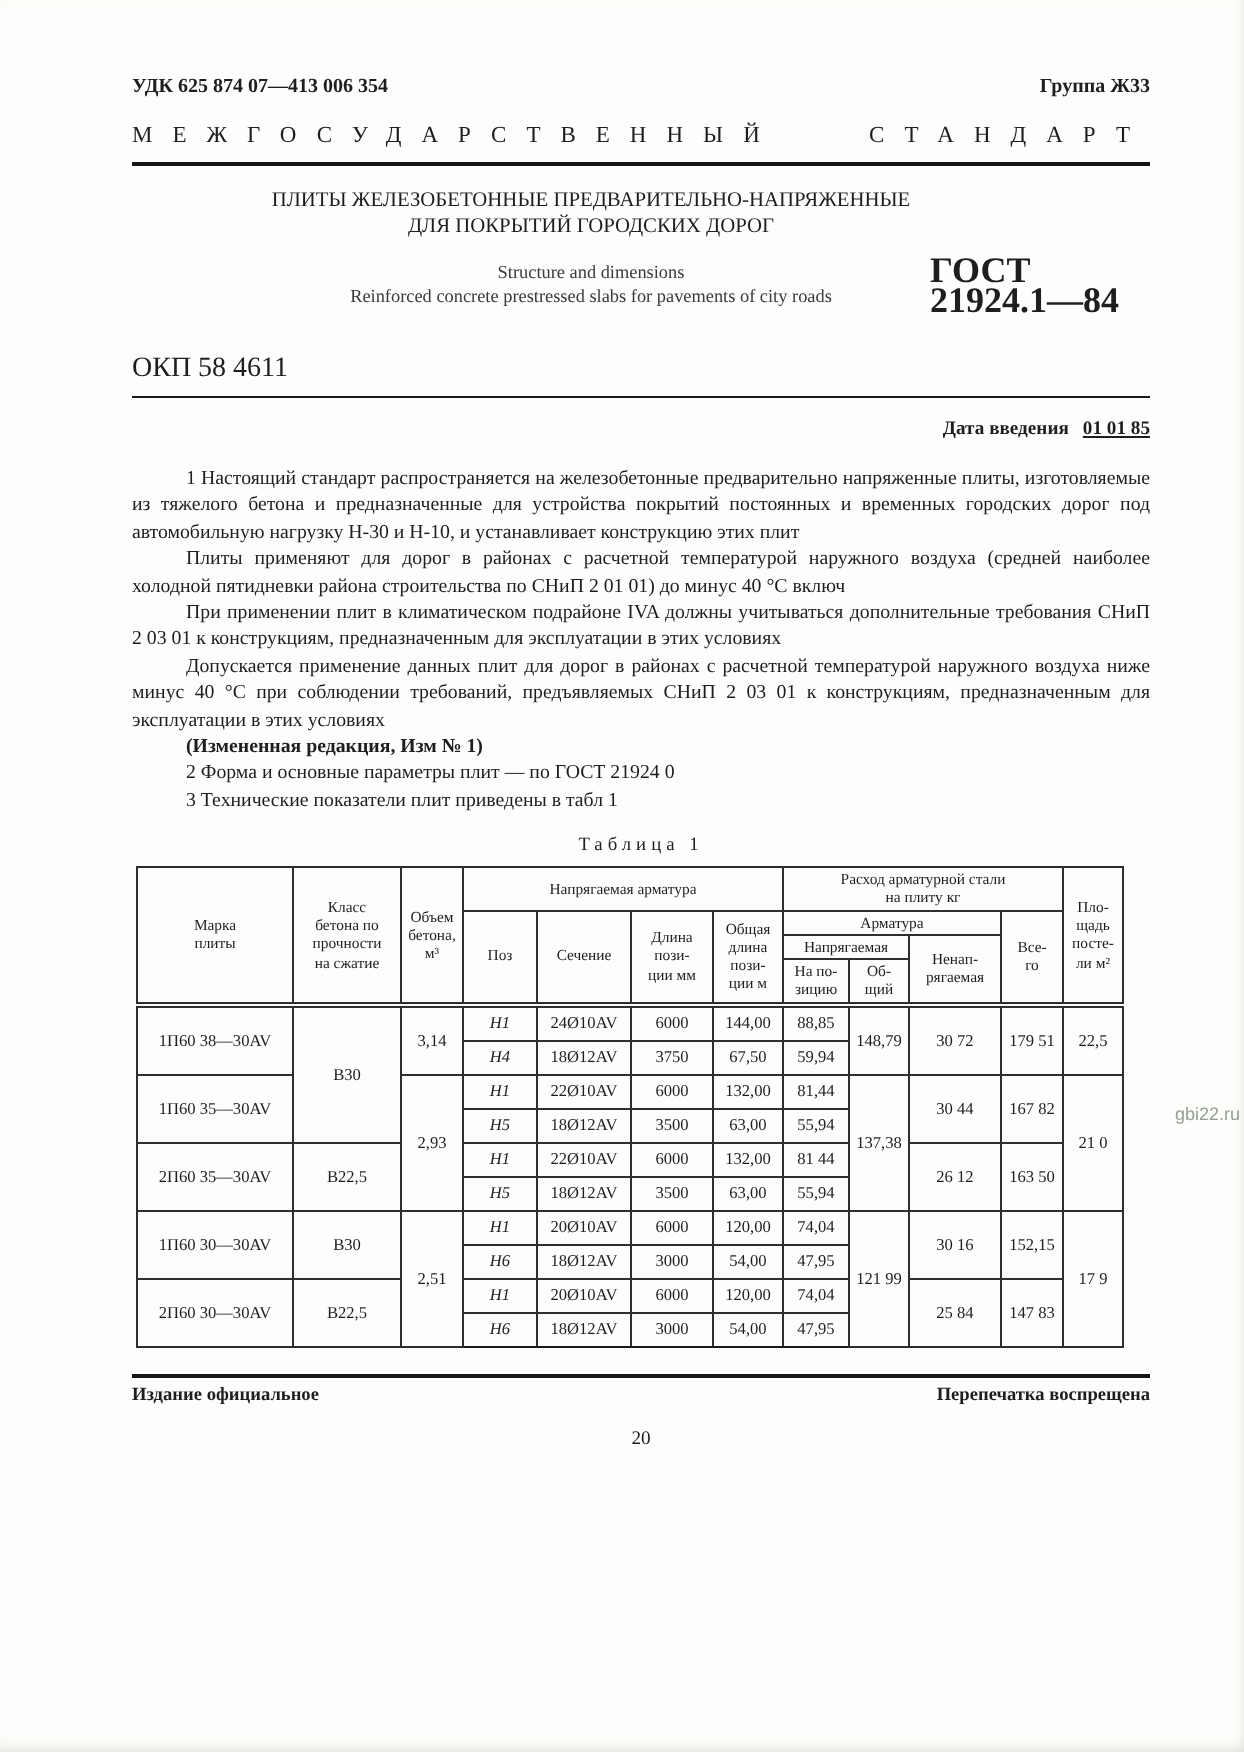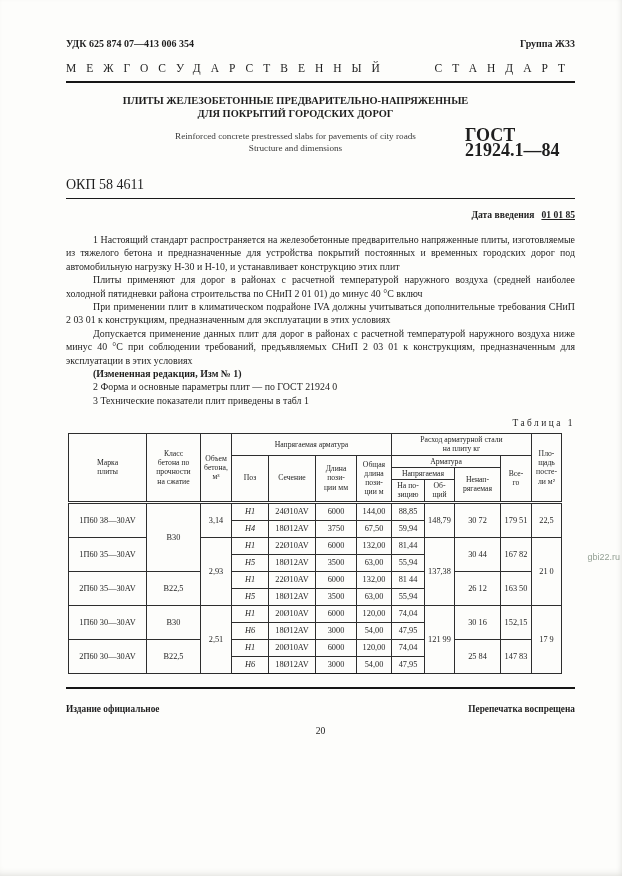--- a/index.html
+++ b/index.html
@@ -14,43 +14,43 @@
   .udk-row{margin-top:38px;font-size:10px;font-weight:bold;}
   .std-heading{
     margin-top:13px;font-size:11.5px;font-weight:normal;
     letter-spacing:10px;word-spacing:6px;white-space:nowrap;
     text-align:justify;text-align-last:justify;
   }
   .rule-heavy{border:0;border-top:2.5px solid #161616;margin:7px 0 0 0;}
   .rule-mid{border:0;border-top:1.5px solid #1a1a1a;margin:5px 0 0 0;}
   .rule-footer{border:0;border-top:2.3px solid #161616;margin:13px 0 0 0;}
   .title-block{margin-top:11px;margin-right:50px;text-align:center;}
-  .main-title{font-size:10.4px;font-weight:bold;line-height:13px;}
+  .main-title{font-size:10.4px;font-weight:normal;line-height:13px;}
   .subtitle{margin-top:15px;font-size:9.6px;font-weight:bold;}
   .english{margin-top:10px;font-size:9.2px;line-height:12px;color:#3a3a3a;}
   .gost-box{position:absolute;right:0;top:128px;width:110px;text-align:left;
     font-size:18px;font-weight:bold;line-height:15px;}
   .okp{margin-top:23px;font-size:14px;}
   .date-row{margin-top:10px;text-align:right;font-size:9.6px;font-weight:bold;}
   .date-value{text-decoration:underline;margin-left:7px;}
   .paras{margin-top:13px;font-size:9.9px;line-height:13.4px;text-align:justify;}
   .paras p{margin:0;text-indent:27px;}
   .paras p.bold{font-weight:bold;}
-  .tbl-caption{margin-top:11px;text-align:right;font-size:9.4px;letter-spacing:2.5px;}
+  .tbl-caption{margin-top:11px;text-align:center;font-size:9.4px;letter-spacing:2.5px;}
   table.tech{border-collapse:collapse;margin-top:5px;margin-left:2px;table-layout:fixed;}
   table.tech th,table.tech td{border:1px solid #2e2e2e;padding:1px 2px;vertical-align:middle;}
   table.tech th{font-weight:normal;font-size:7.7px;line-height:9.2px;text-align:center;white-space:pre-line;}
   table.tech td{font-size:8.3px;text-align:center;height:14px;}
   table.tech{border-top:1.5px solid #1a1a1a;}
   tbody tr.grp-top td{border-top-width:1px;}
   tbody tr:first-child td{border-top:3px double #2e2e2e;}
   tbody tr:last-child td{border-bottom:1.5px solid #1a1a1a;}
   td.num{text-align:right;padding-right:4px;}
   td.poz{font-style:italic;}
-  .footer-row{margin-top:15px;font-size:9.3px;font-weight:bold;}
+  .footer-row{margin-top:4px;font-size:9.3px;font-weight:bold;}
   .page-num{margin-top:11px;text-align:center;font-size:9.6px;}
   .watermark{position:absolute;right:2px;top:552px;font-size:9px;color:#94a094;
     font-family:"Liberation Sans","DejaVu Sans",sans-serif;}
 </style>
 </head>
 <body>
 
 <div class="page">
   <div class="content">
 
@@ -61,22 +61,22 @@
 
     <div class="std-heading">МЕЖГОСУДАРСТВЕННЫЙ СТАНДАРТ</div>
     <hr class="rule-heavy">
 
     <div class="title-block">
       <div class="main-title">
         <div>ПЛИТЫ ЖЕЛЕЗОБЕТОННЫЕ ПРЕДВАРИТЕЛЬНО-НАПРЯЖЕННЫЕ</div>
         <div>ДЛЯ ПОКРЫТИЙ ГОРОДСКИХ ДОРОГ</div>
       </div>
       <div class="english">
+        <div>Structure and dimensions</div>
         <div>Reinforced concrete prestressed slabs for pavements of city roads</div>
-        <div>Structure and dimensions</div>
       </div>
     </div>
 
     <div class="gost-box">
       <div>ГОСТ</div>
       <div>21924.1—84</div>
     </div>
 
     <div class="okp">ОКП 58 4611</div>
     <hr class="rule-mid">

